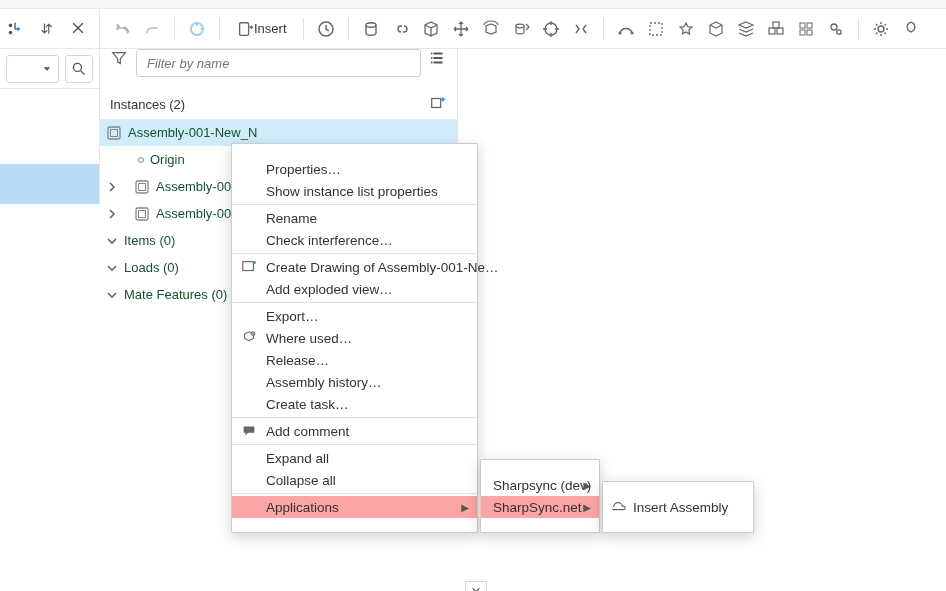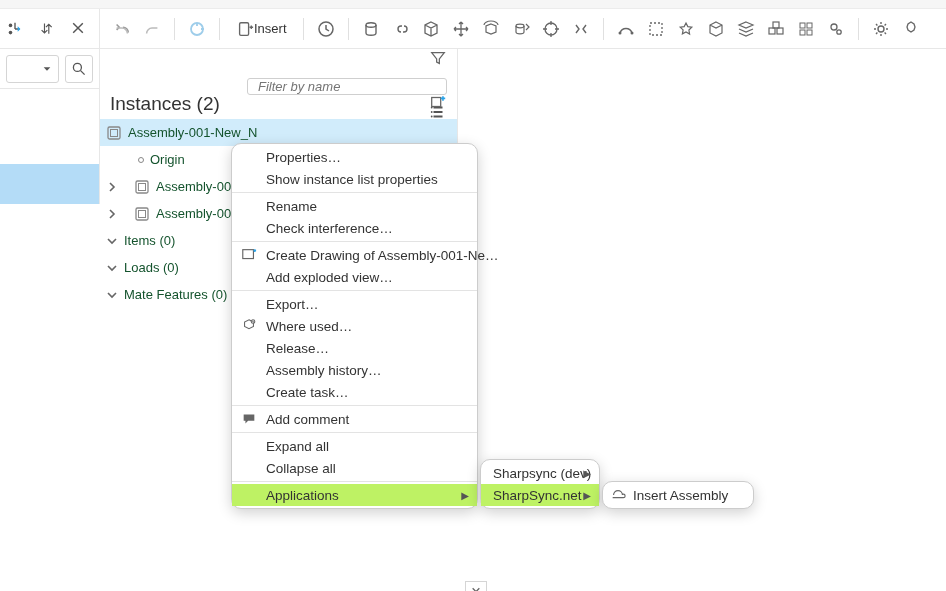--- a/index.html
+++ b/index.html
@@ -22,43 +22,43 @@
   
   .main { position:absolute; left:100px; top:9px; right:0; }
   .toolbar { height:40px; border-bottom:1px solid #e7e7e7; display:flex; align-items:center; padding:0 8px; gap:2px;}
   .sep { width:1px; height:22px; background:#e0e0e0; margin:0 6px;}
   .tbtn { width:28px; height:28px; display:flex; align-items:center; justify-content:center; color:#5a5a5a; border-radius:3px;}
   .tbtn.big { width:auto; padding:0 8px; gap:0; color:#333;}
   .tbtn svg { display:block; }
 
   
   .panel { width:358px; border-right:1px solid #e7e7e7; position:relative; }
-  .filterrow { height:40px; display:flex; align-items:flex-end; gap:8px; padding:0 10px;flex-direction:column;}
+  .filterrow { height:40px; display:flex; align-items:flex-start; gap:8px; padding:0 10px;}
   .filterrow .funnel { width:18px; color:#666;}
   .filterrow input { flex:1; height:28px; border:1px solid #cfcfcf; border-radius:3px; padding:0 10px; font-size:13px; font-style:italic; color:#888; outline:none;}
   .filterrow .listic { width:18px; color:#555;}
-  .hdr { height:30px; display:flex; align-items:center; justify-content:space-between; padding:0 10px; font-size:19px; color:#333;}
+  .hdr { height:30px; display:flex; align-items:center; justify-content:space-between; padding:0 10px; font-size:13px; color:#333;}
   .hdr .addic { width:18px; color:#36a0e2;}
 
   .tree { }
   .trow { height:27px; display:flex; align-items:center; padding-left:6px; gap:6px; }
   .trow.selected { background:#d1ecfb; }
   .trow .ind { display:inline-block; }
   .chev { width:12px; height:12px; color:#666; flex:none;}
   .doc  { width:16px; height:16px; color:#777; flex:none;}
   .dot  { width:6px;height:6px;border:1.5px solid #888;border-radius:50%; flex:none; margin-left:2px;}
   .trow span.label { color:#14532d; }
 
   
-  .menu { position:absolute; background:#fff; border:1px solid #ccc; border-radius:10px; box-shadow:0 4px 14px rgba(0,0,0,.18); font-size:13.5px; color:#333; padding:2px 0; }
+  .menu { position:absolute; background:#fff; border:1px solid #ccc; border-radius:1px; box-shadow:0 4px 14px rgba(0,0,0,.18); font-size:13.5px; color:#333; padding:14px 0; }
   .menu .mi { height:22px; padding:0 14px 0 34px; display:flex; align-items:center; position:relative; white-space:nowrap;}
   .menu .mi .mic { position:absolute; left:8px; width:18px; color:#666; display:flex; align-items:center; justify-content:center;}
   .menu .mi .arr { position:absolute; right:8px; color:#555; font-size:10px;}
   .menu hr { border:none; border-top:1px solid #e3e3e3; margin:2px 0;}
-  .menu .mi.hl { background:#bef264; }
+  .menu .mi.hl { background:#fca5a5; }
 
   #ctx1 { left:231px; top:143px; width:247px; }
   #ctx2 { left:480px; top:459px; width:120px; }
   #ctx2 .mi { padding:0 22px 0 12px;}
   #ctx3 { left:602px; top:481px; width:152px; }
   #ctx3 .mi { padding:0 12px 0 30px;}
 
   
   .bottombox { position:absolute; left:465px; top:581px; width:22px; height:16px; border:1px solid #d5d5d5; border-bottom:none; background:#fff; display:flex; align-items:center; justify-content:center; color:#666;}
 

